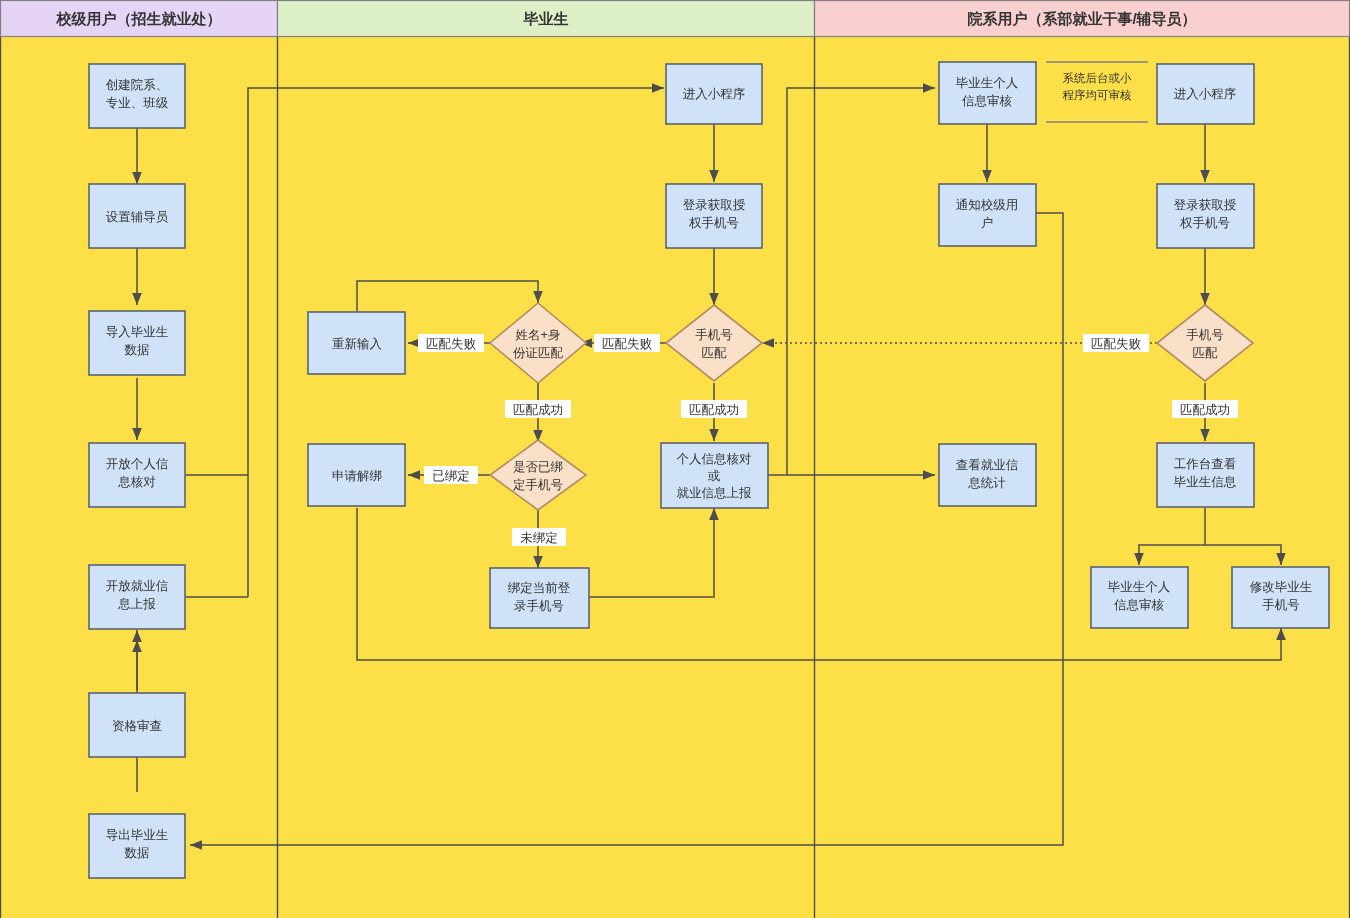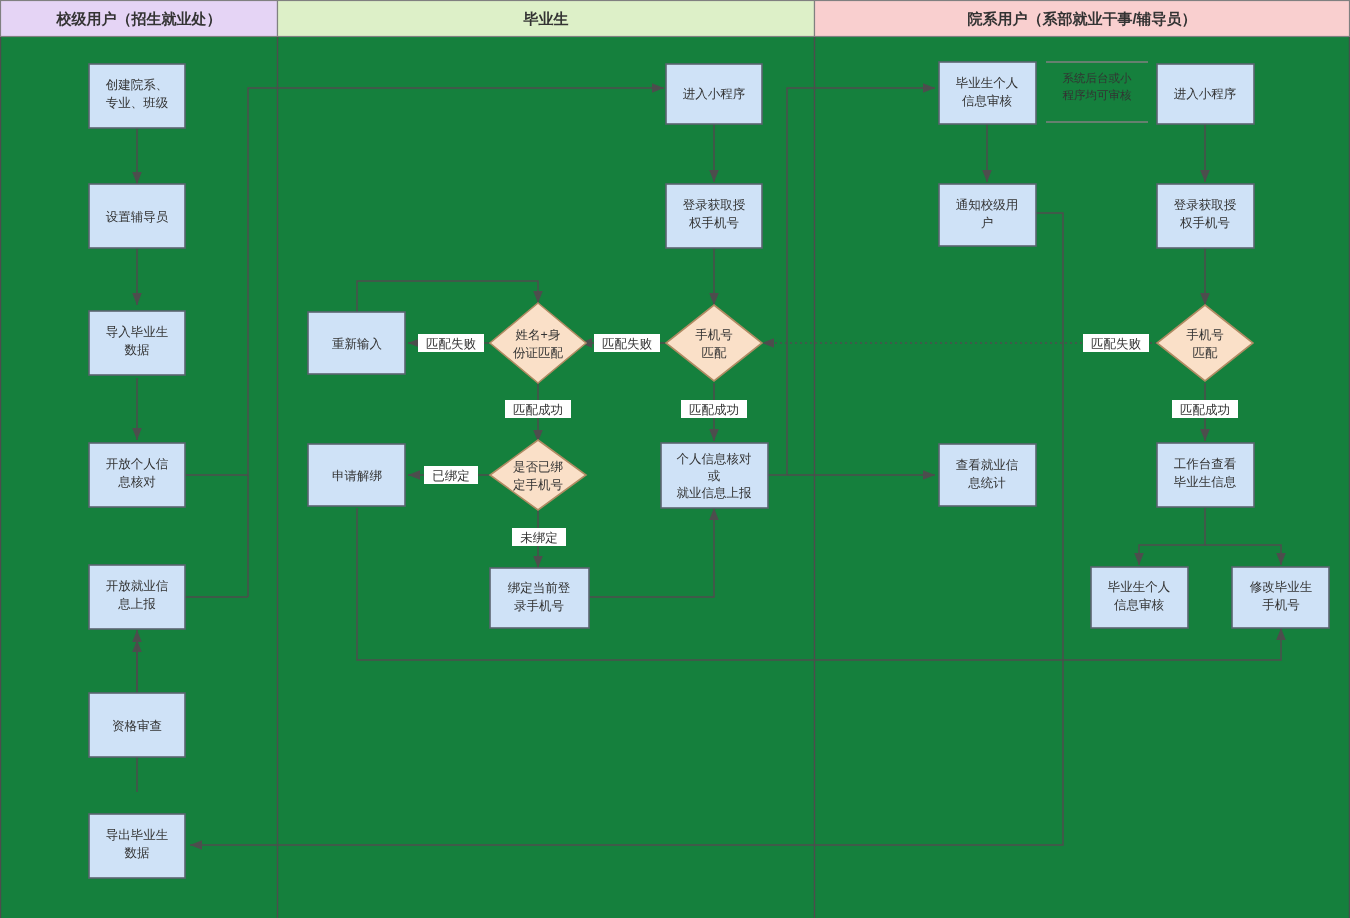--- a/index.html
+++ b/index.html
@@ -7,21 +7,21 @@
     padding: 0;
     background: #ffffff;
   }
   body {
     font-family: "Liberation Sans", "DejaVu Sans", sans-serif;
   }
   #canvas {
     position: relative;
     width: 1350px;
     height: 918px;
-    background: #15803d;
+    background: #fde047;
     overflow: hidden;
   }
   svg.flow {
     position: absolute;
     top: 0;
     left: 0;
     width: 1350px;
     height: 918px;
   }
   .lane-hdr-text {

